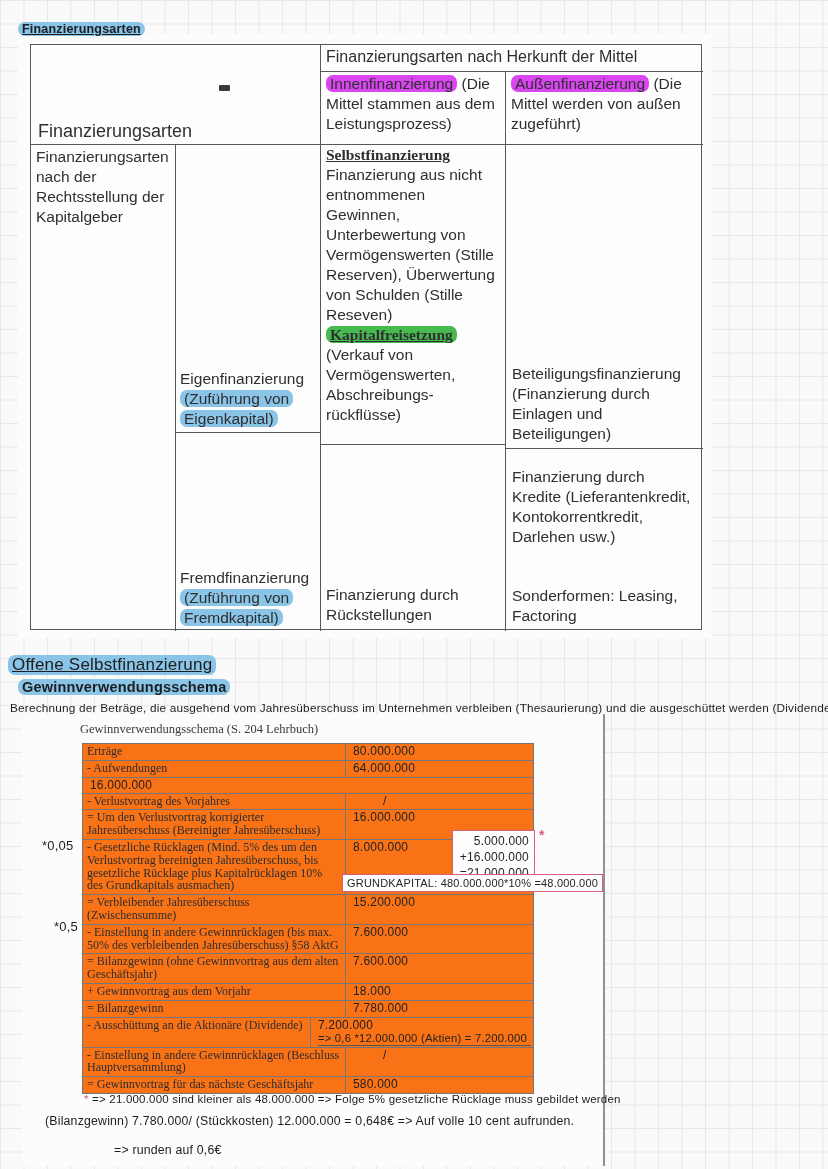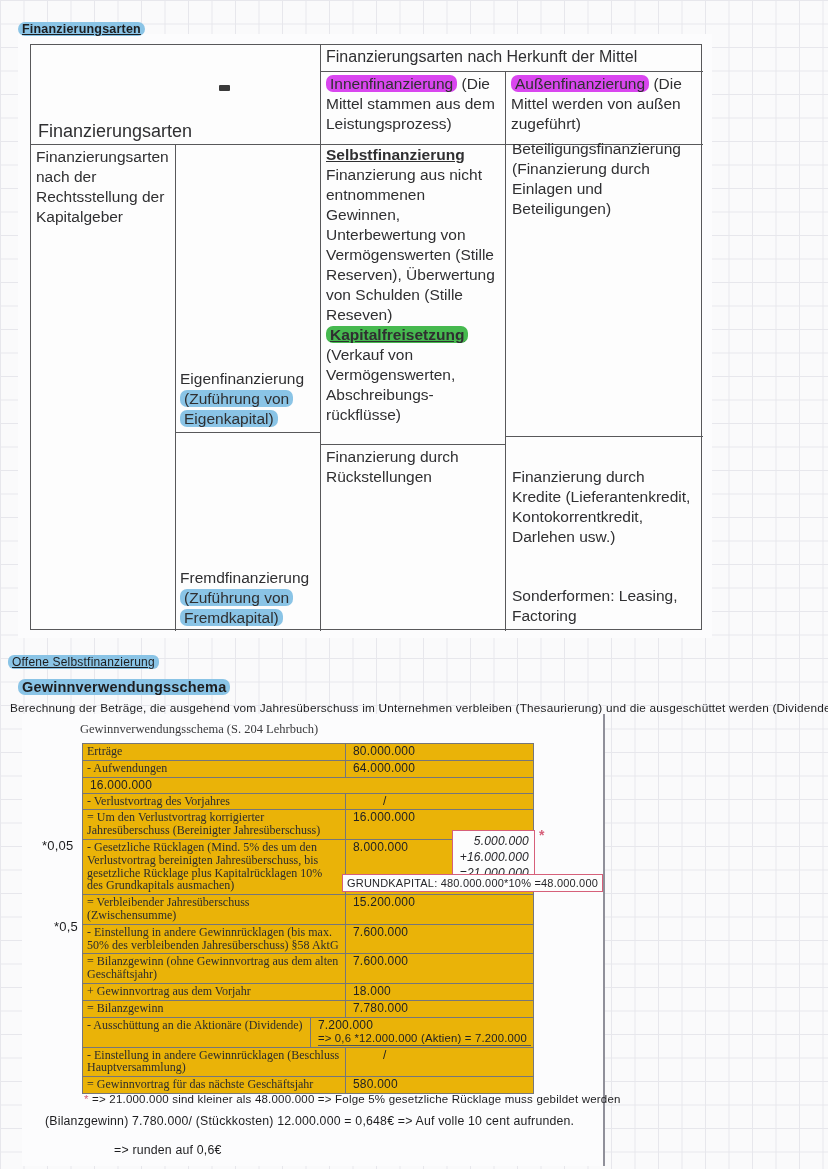--- a/index.html
+++ b/index.html
@@ -16,64 +16,64 @@
   .abs{position:absolute;}
   .scan{background:#fcfcfd;}
   .scan1{left:18px; top:34px; width:694px; height:604px;}
   .scan2{left:22px; top:714px; width:581px; height:452px; border-right:2px solid #90909a;}
 
   
   .hl{padding:0 4px; border-radius:7px; box-decoration-break:clone; -webkit-box-decoration-break:clone;}
   .hl-blue{background:#8ac4e6;}
   .hl-pink{background:#d946ef;}
   .hl-green{background:#46b94f;}
-  .bu{font-weight:bold; text-decoration:underline;}
+  .bu{font-weight:bold; text-decoration:underline;font-family:Liberation Serif, serif;}
   .hand{font-family:"Liberation Sans", sans-serif; color:#1d1d1f; letter-spacing:.2px;}
 
   .page-title{left:18px; top:22px; font-size:12.5px; font-weight:bold; text-decoration:underline;}
 
   
   .t1{left:30px; top:44px; width:672px; height:586px; border:1.4px solid #58585a; background:#fdfdfd;
       font-size:15.5px; line-height:20px; box-sizing:border-box;}
   .t1 .cell{position:absolute; box-sizing:border-box;}
   .br{border-right:1.3px solid #58585a;}
   .bb{border-bottom:1.3px solid #58585a;}
   .cellA{left:0; top:0; width:290px; height:100px; display:flex; align-items:flex-end; padding:0 0 3px 7px; font-size:18px;}
   .cellB{left:290px; top:0; width:382px; height:27px; padding:2px 5px; font-size:16px;}
   .cellC{left:290px; top:27px; width:185px; height:73px; padding:2px 5px;}
   .cellD{left:475px; top:27px; width:197px; height:73px; padding:2px 5px;}
   .cellE{left:0; top:100px; width:145px; height:486px; display:flex; align-items:flex-start; padding:2px 5px 4px;}
   .cellF{left:145px; top:100px; width:145px; height:288px; display:flex; align-items:flex-end; padding:2px 4px 3px;}
   .cellG{left:290px; top:100px; width:185px; height:300px; padding:0 5px;}
-  .cellH{left:475px; top:92px; width:197px; height:300px; display:flex; align-items:flex-start; padding:2px 6px 4px;}
+  .cellH{left:475px; top:104px; width:197px; height:300px; display:flex; align-items:flex-end; padding:2px 6px 4px;}
   .cellI{left:145px; top:388px; width:145px; height:198px; display:flex; align-items:flex-end; padding:2px 4px 3px;}
-  .cellJ{left:290px; top:400px; width:185px; height:186px; display:flex; padding:2px 5px 6px;}
+  .cellJ{left:290px; top:400px; width:185px; height:186px; display:flex; align-items:flex-end; padding:2px 5px 6px;}
   .cellK{left:475px; top:400px; width:197px; height:186px; display:flex; flex-direction:column; justify-content:space-between; padding:22px 6px 5px;}
   .artifact{left:188px; top:40px; width:11px; height:6px; background:#3a3a3a; border-radius:1px;}
 
   
-  .sec-offene{left:8px; top:655px; font-size:12px; text-decoration:underline;border-radius:6px;}
+  .sec-offene{left:8px; top:655px; font-size:17px; text-decoration:underline;}
   .sec-gewinn{left:18px; top:679px; font-size:14.5px; font-weight:bold;}
   .sec-berechnung{left:10px; top:701px; font-size:11.8px; white-space:nowrap;}
 
   
   .schema-title{left:58px; top:8px; font-family:"Liberation Serif", serif; font-size:12.5px; color:#3a3a3c;}
-  .schema-table{left:60px; top:29px; width:452px; border:1px solid #76767a; box-sizing:border-box; background:#eab308;}
+  .schema-table{left:60px; top:29px; width:452px; border:1px solid #76767a; box-sizing:border-box; background:#f97316;}
   .s-row{display:flex; border-bottom:1px solid #76767a;}
   .s-row:last-child{border-bottom:none;}
   .s-label{width:263px; box-sizing:border-box; border-right:1px solid #76767a;
            font-family:"Liberation Serif", serif; font-size:12px; line-height:12.8px;
            padding:1px 4px 2px; color:#2c2c2e;}
   .s-value{flex:1; padding:1px 2px 1px 7px; font-size:12px; line-height:13px; color:#222;}
   .s-val-2:not(:empty){display:inline-block; border-bottom:1px solid #555; padding-right:4px; font-size:11.3px; white-space:nowrap;}
   .slash{padding-left:30px;}
 
   .red{color:#d6607a;}
   .redbox{border:1.2px solid #d6607a; box-sizing:border-box;}
-  .calc-box{left:430px; top:116px; width:83px; text-align:right; padding:2px 5px; font-size:12px; line-height:16px; color:#26262a; background:#fdfdfd;font-style:italic;}
+  .calc-box{left:430px; top:116px; width:83px; text-align:right; padding:2px 5px; font-size:12px; line-height:16px; color:#26262a; background:#fdfdfd;}
   .calc-star{left:517px; top:113px; font-size:14px; font-weight:bold;}
   .gk-box{left:320px; top:160px; padding:2px 4px; font-size:11px; white-space:nowrap; color:#26262a; background:#fdfdfd;}
   .mn{font-size:13px;}
   .mn1{left:20px; top:124px;}
   .mn2{left:32px; top:205px;}
   .footnote{left:62px; top:379px; font-size:11.5px; white-space:nowrap;}
   .bottom1{left:23px; top:400px; font-size:12.3px; white-space:nowrap;}
   .bottom2{left:92px; top:429px; font-size:12.3px; white-space:nowrap;}
 </style>
 </head>

